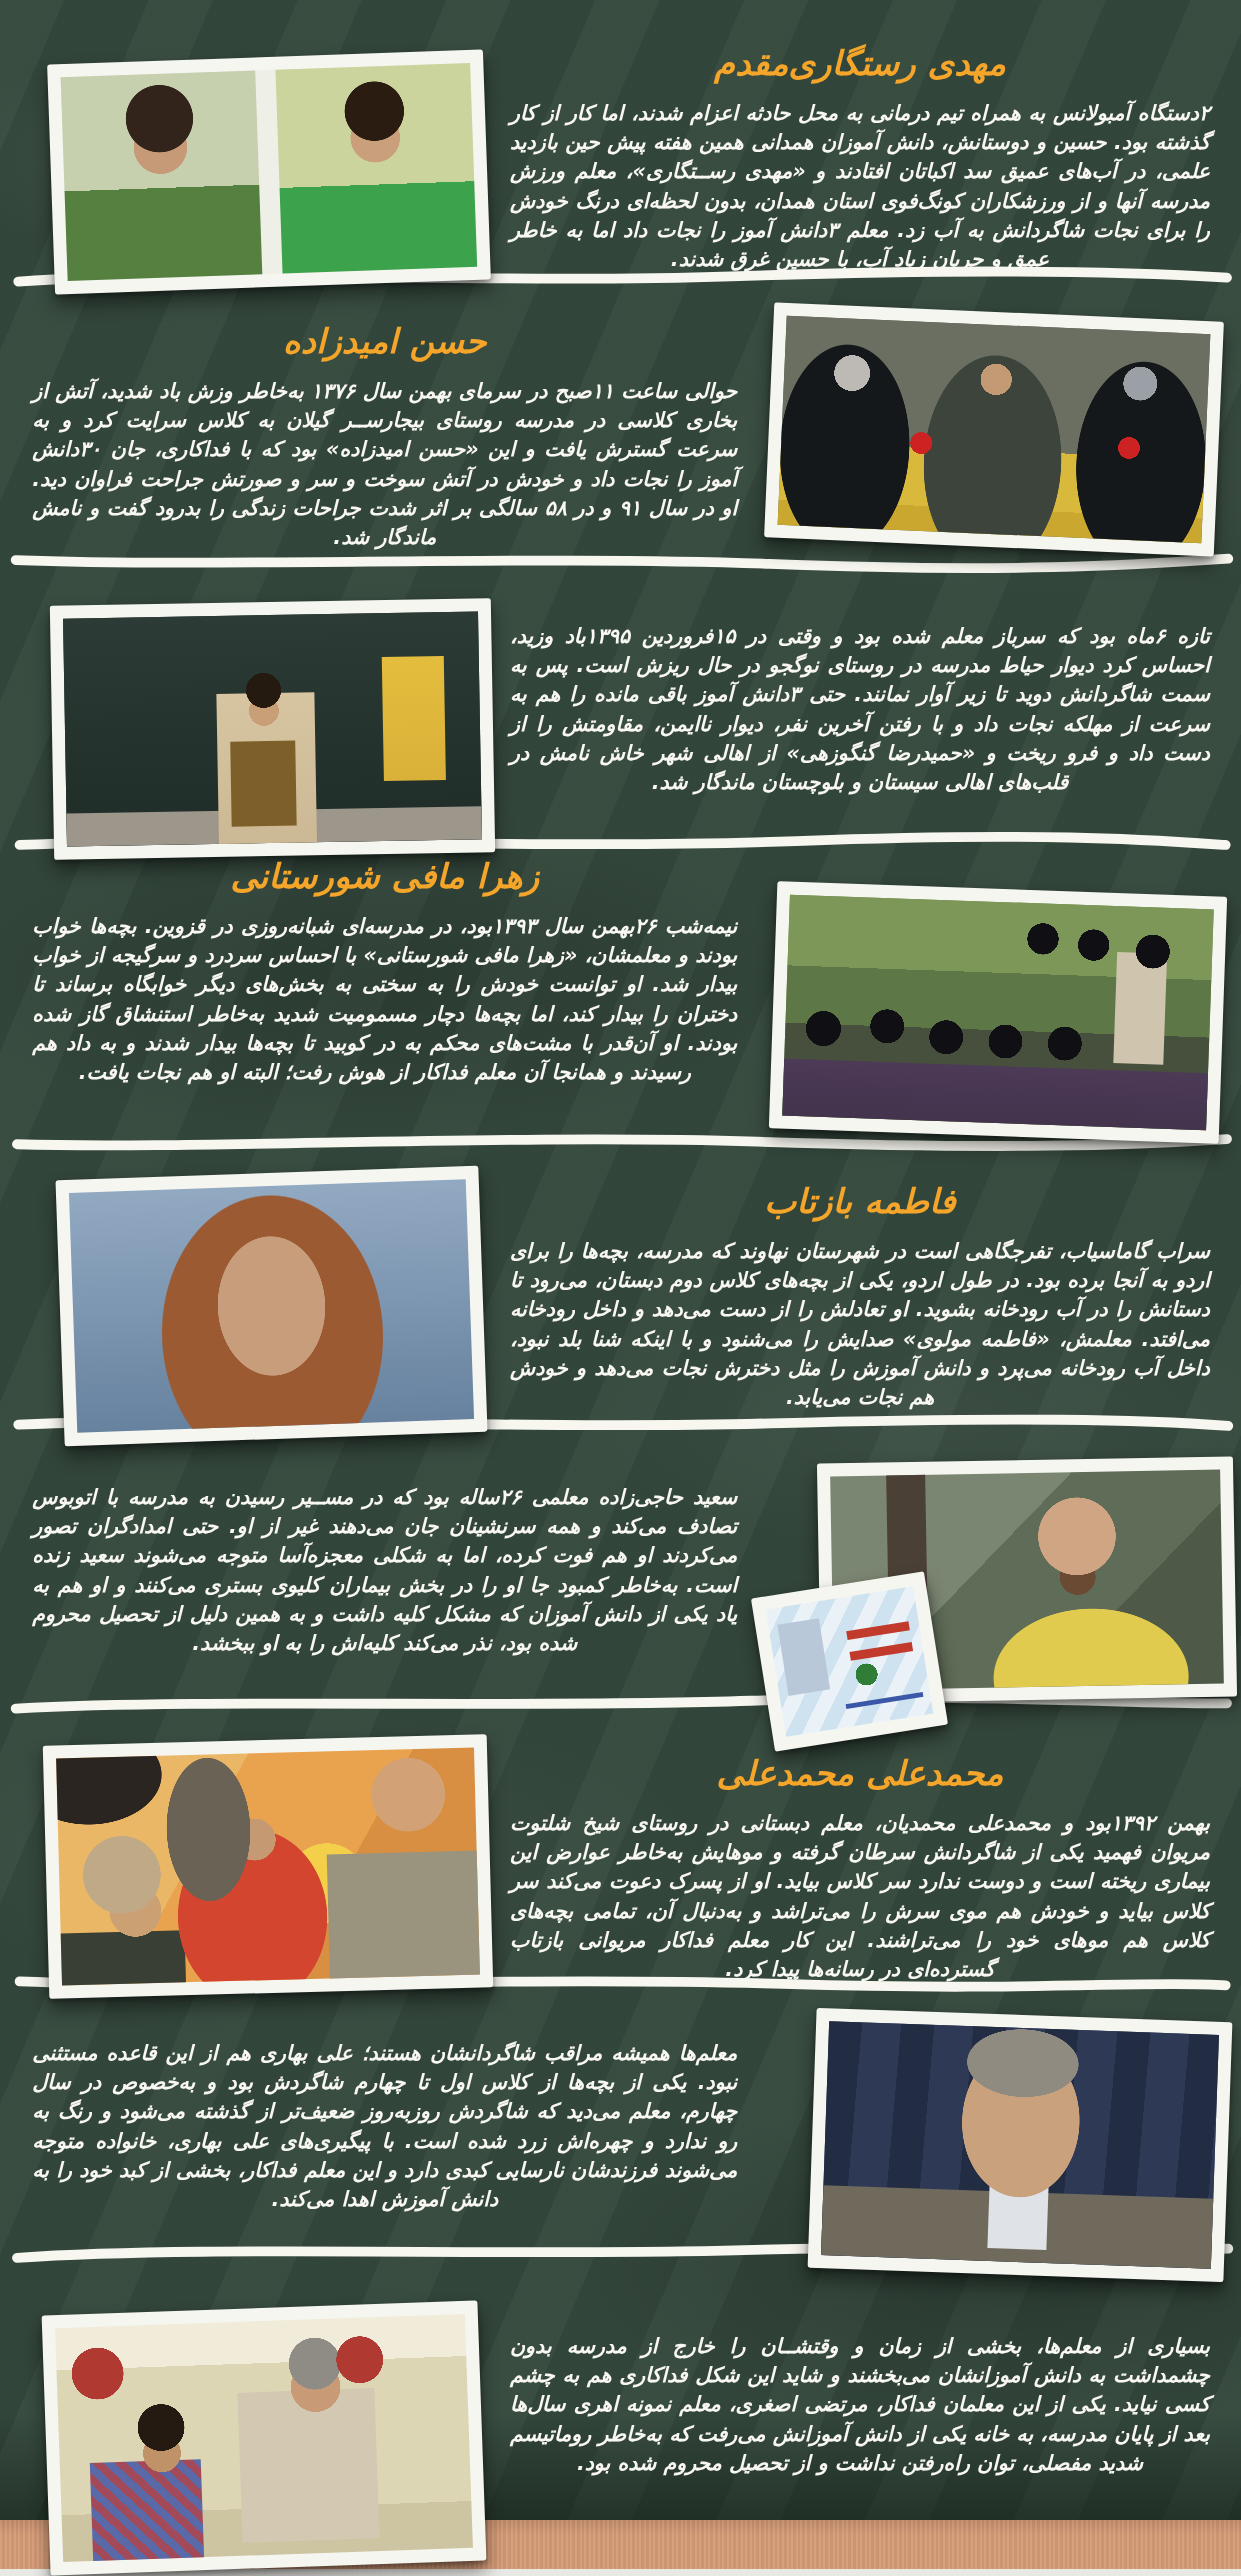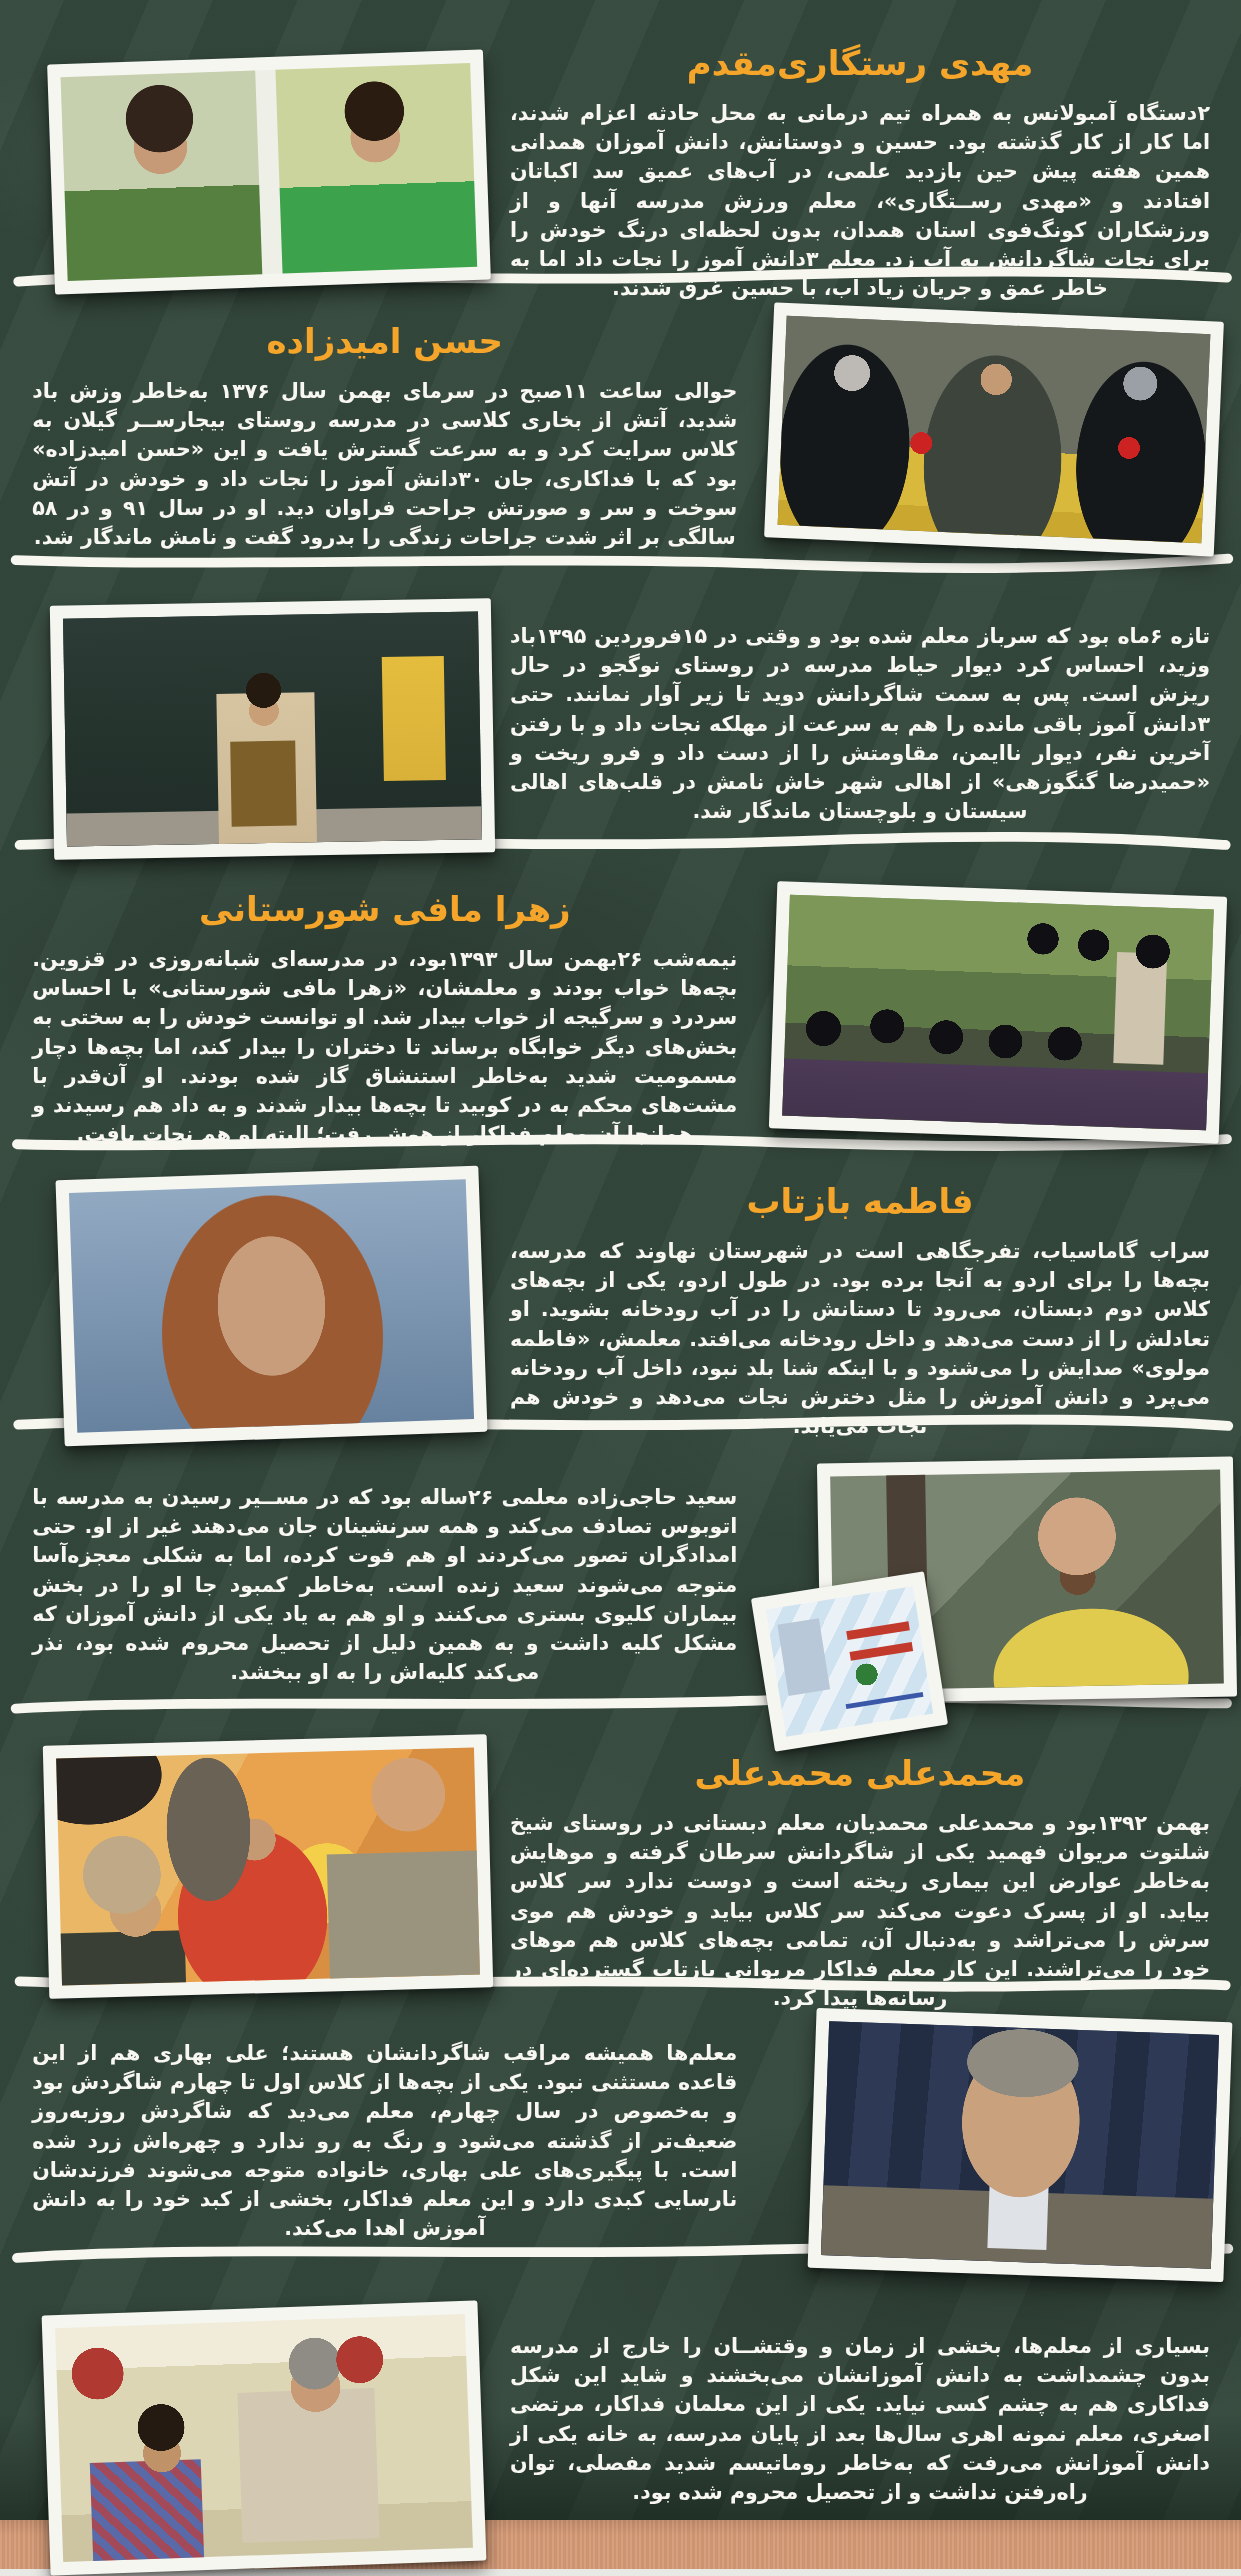--- a/index.html
+++ b/index.html
@@ -9,33 +9,33 @@
     background-color:#35493d;
     background-image:
       radial-gradient(ellipse 457px 157px at 18% 6%, rgba(255,255,255,.055), transparent 70%),
       radial-gradient(ellipse 522px 196px at 85% 18%, rgba(255,255,255,.05), transparent 70%),
       radial-gradient(ellipse 587px 222px at 30% 38%, rgba(0,0,0,.16), transparent 72%),
       radial-gradient(ellipse 522px 196px at 75% 55%, rgba(255,255,255,.045), transparent 70%),
       radial-gradient(ellipse 587px 209px at 25% 72%, rgba(255,255,255,.04), transparent 70%),
       radial-gradient(ellipse 587px 235px at 80% 88%, rgba(0,0,0,.18), transparent 72%),
       repeating-linear-gradient(113deg, rgba(255,255,255,.018) 0 59px, rgba(0,0,0,.05) 59px 137px);
   }
-  .txt{position:absolute;direction:rtl;z-index:3;}
+  .txt{position:absolute;direction:rtl;z-index:3;font-style:italic;}
   .title{
     margin:0 0 10.4px 0;color:#f5a62a;font-weight:bold;font-size:34px;
     text-align:center;letter-spacing:0;
   }
   .body{
     margin:16px;color:#f8f7f1;font-weight:bold;font-size:20.6px;line-height:1.42;
     text-align:justify;text-align-last:center;
   }
   .t1{left:494px;top:43px;width:732px;}
   .t2{left:16.3px;top:321px;width:737px;}
   .t3{left:494px;top:606px;width:732px;}
-  .t4{left:16.3px;top:889px;width:737px;}
+  .t4{left:16.3px;top:856px;width:737px;}
   .t5{left:494px;top:1181px;width:732px;}
   .t6{left:16.3px;top:1467px;width:737px;}
   .t7{left:494px;top:1753px;width:732px;}
   .t8{left:16.3px;top:2023px;width:737px;}
   .t9{left:494px;top:2316px;width:732px;}
 
   .sep{position:absolute;left:0;width:1242px;height:30px;z-index:1;}
   .sep path{fill:none;stroke:#f7f6ef;stroke-width:15px;stroke-linecap:round;}
 
   .photo{

